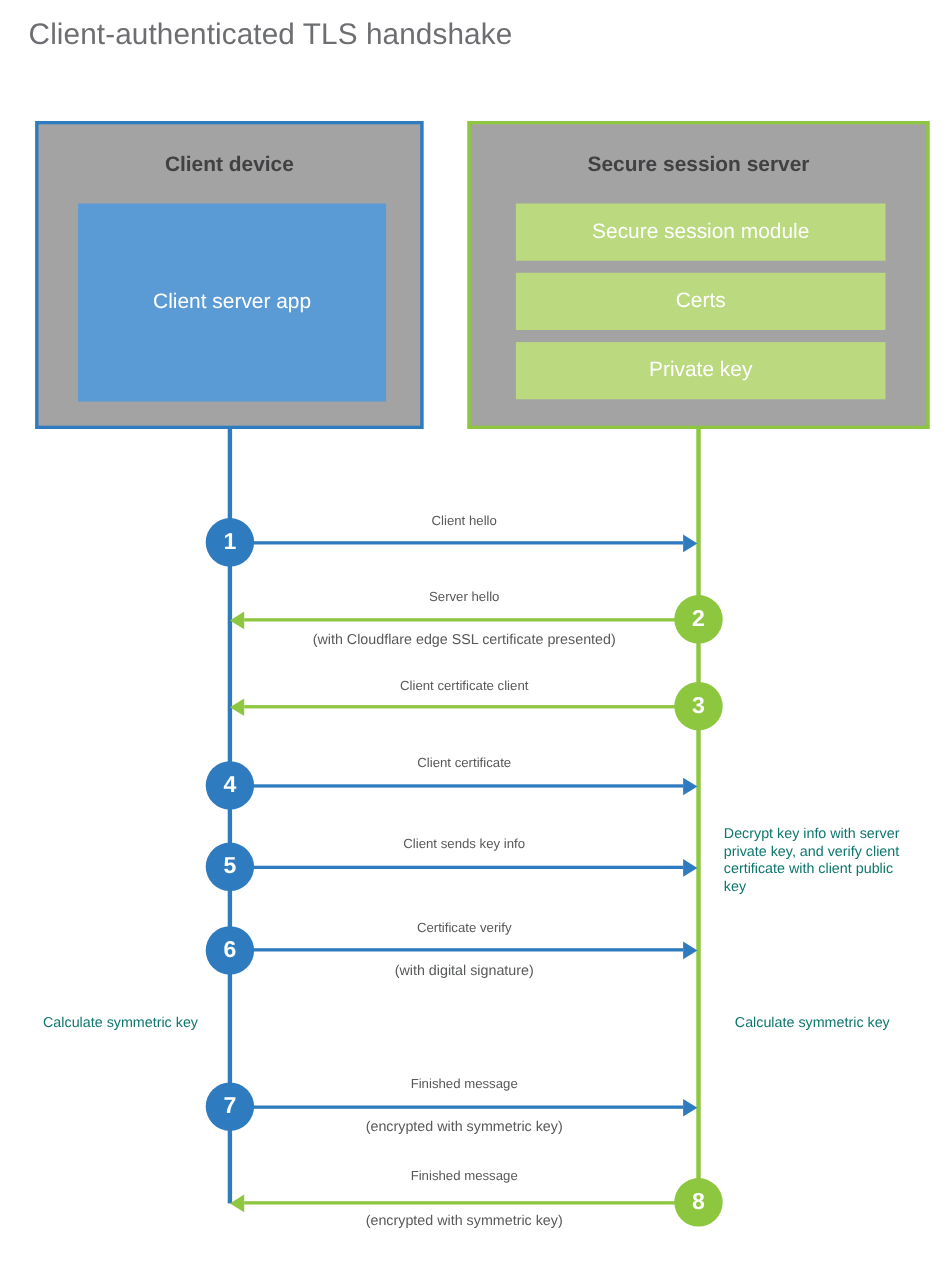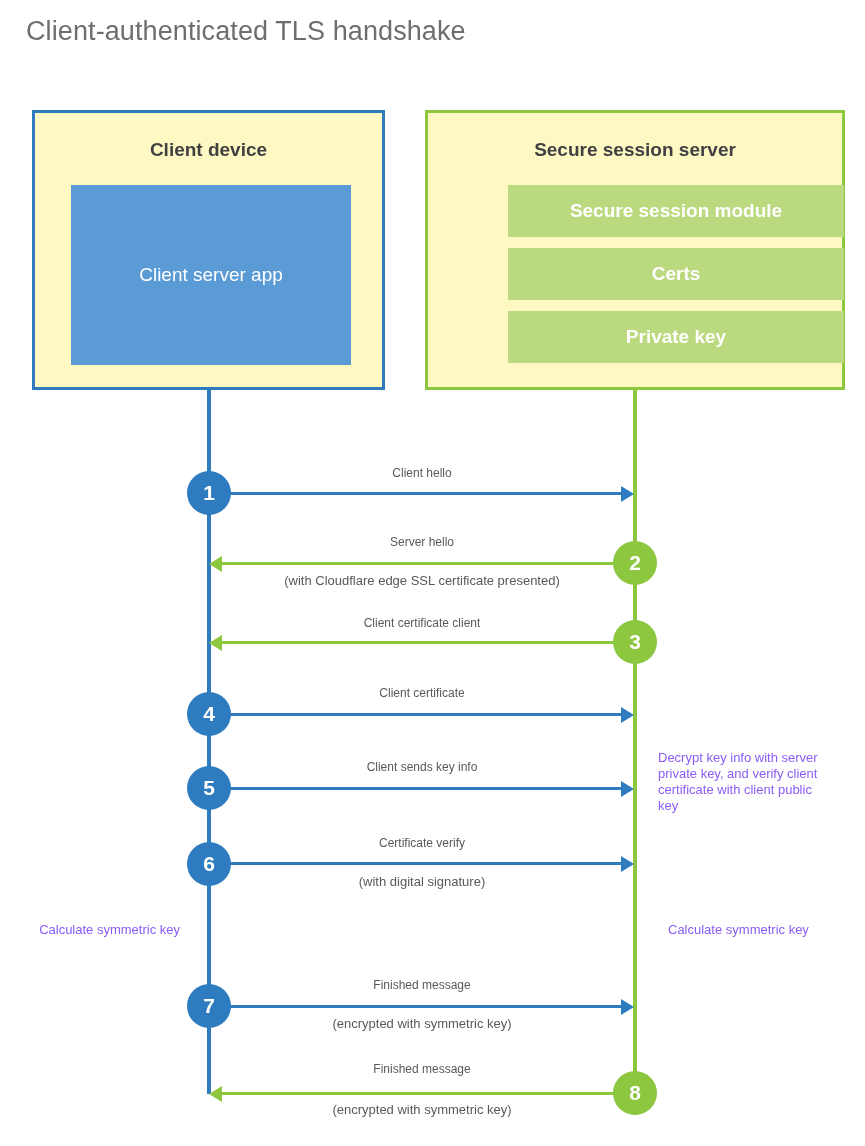--- a/index.html
+++ b/index.html
@@ -13,41 +13,41 @@
   #diagram-root{position:absolute;left:0;top:0;width:865px;height:1146px;}
 
   
   .page-title{
     position:absolute;left:26px;top:16px;
     font-size:27px;font-weight:400;color:#6d6e71;
     letter-spacing:.1px;white-space:nowrap;
   }
 
   
-  .party-box{position:absolute;background:#fef9c3;box-sizing:border-box;}
+  .party-box{position:absolute;background:#a3a3a3;box-sizing:border-box;}
   .party-box.client{left:32px;top:110px;width:353px;height:280px;border:3px solid #2E7CBF;}
   .party-box.server{left:425px;top:110px;width:420px;height:280px;border:3px solid #8DC63F;padding-left:31px;}
 
   .party-title{
     position:absolute;left:0;right:0;top:26px;
     text-align:center;font-size:19px;font-weight:bold;color:#414042;
   }
 
   .client-app-box{
     position:absolute;left:36px;top:72px;width:280px;height:180px;
     background:#5B9BD5;color:#ffffff;
     display:flex;align-items:center;justify-content:center;text-align:center;
     font-size:19px;line-height:26px;font-weight:400;
   }
 
   .server-module{
     position:absolute;left:41px;width:336px;height:52px;
     background:#BBD97F;color:#ffffff;
     display:flex;align-items:center;justify-content:center;
-    font-size:19px;font-weight:700;margin-left:39px;
+    font-size:19px;font-weight:400;
   }
   .server-module.m0{top:72px;}
   .server-module.m1{top:135px;}
   .server-module.m2{top:198px;}
 
   
   .lifeline{position:absolute;width:4px;}
   .lifeline.client{left:207px;top:388px;height:706px;background:#2E7CBF;}
   .lifeline.server{left:633px;top:388px;height:707px;background:#8DC63F;}
 
@@ -78,21 +78,21 @@
     position:absolute;text-align:center;
     font-size:12px;color:#58595b;white-space:nowrap;
   }
   .msg-sub{
     position:absolute;text-align:center;
     font-size:13px;color:#58595b;white-space:nowrap;
   }
 
   
   .side-note{
-    position:absolute;font-size:13px;line-height:16px;color:#8b5cf6;
+    position:absolute;font-size:13px;line-height:16px;color:#0f766e;
   }
   .side-note.right-align{text-align:right;}
   .side-note.left-align{text-align:left;}
 </style>
 </head>
 <body>
 
 <div id="diagram-root">
 
   <div class="page-title">Client-authenticated TLS handshake</div>

